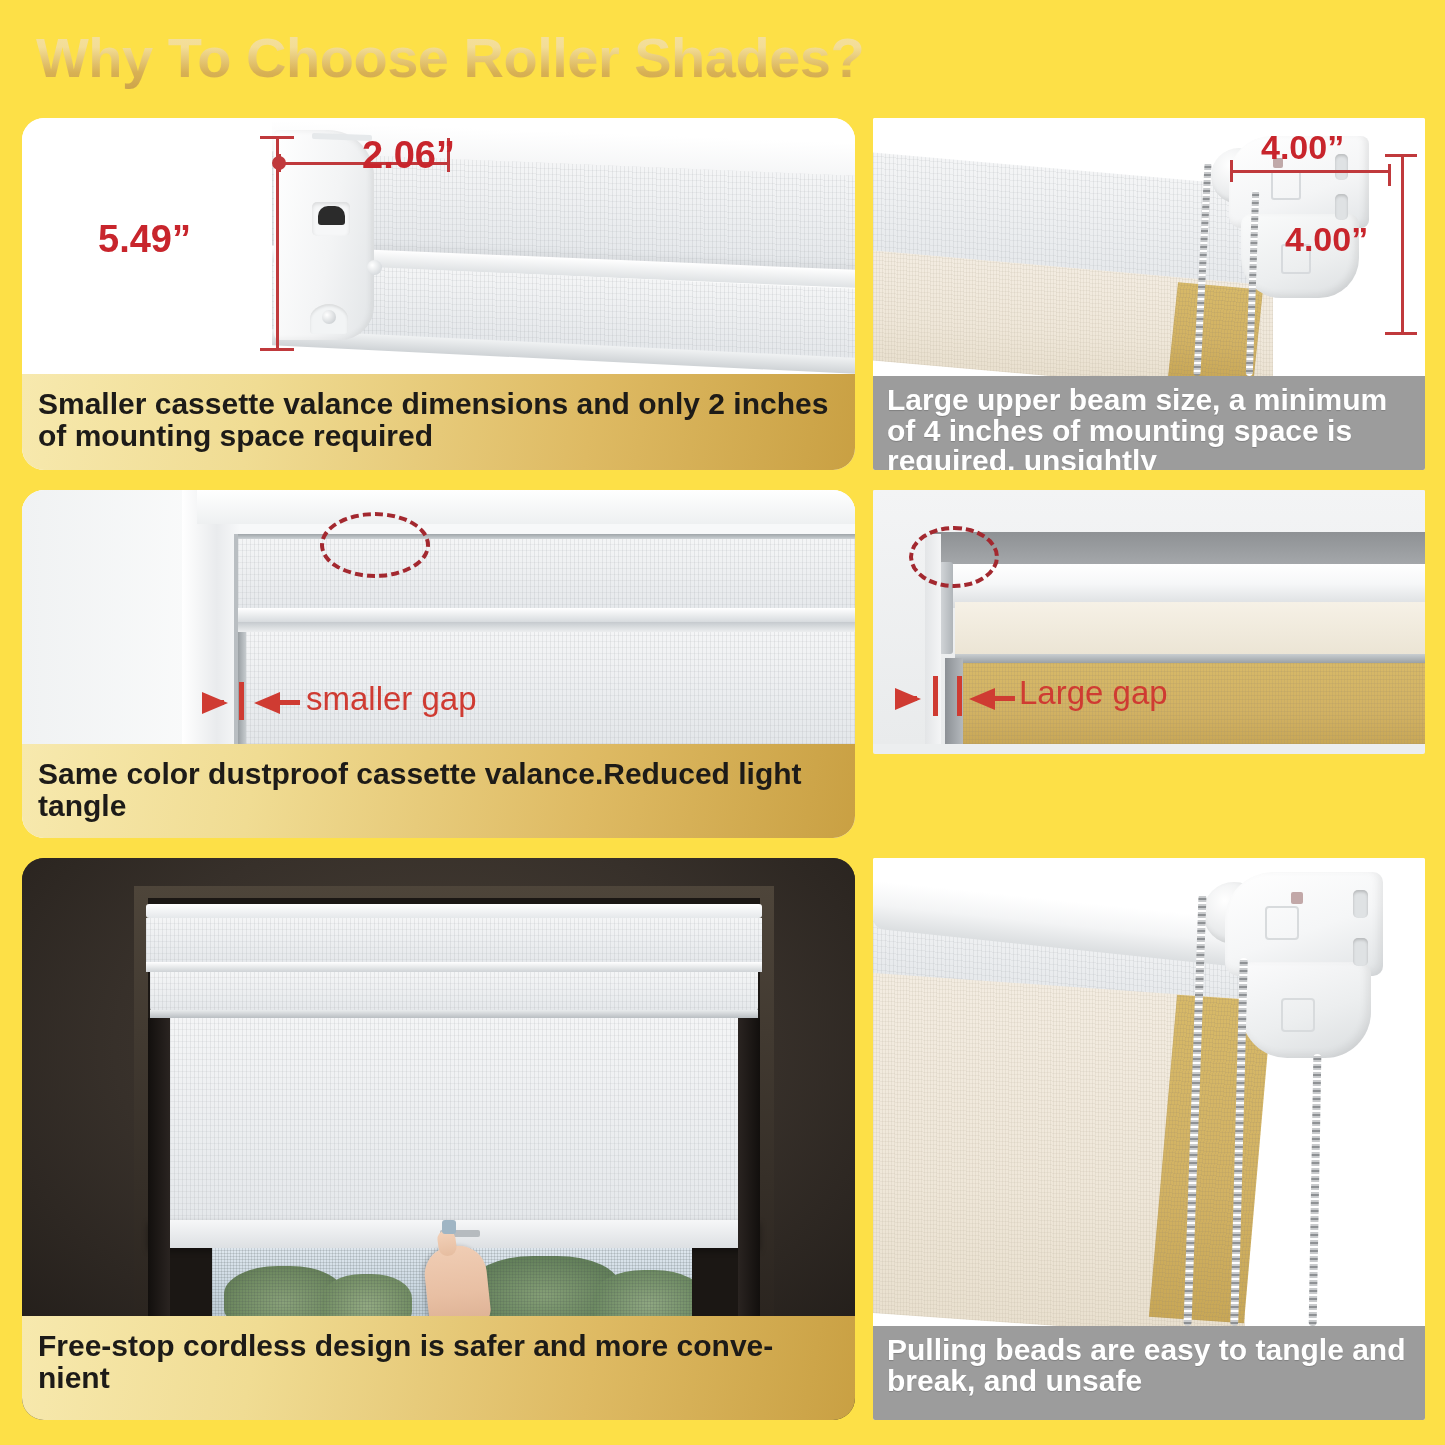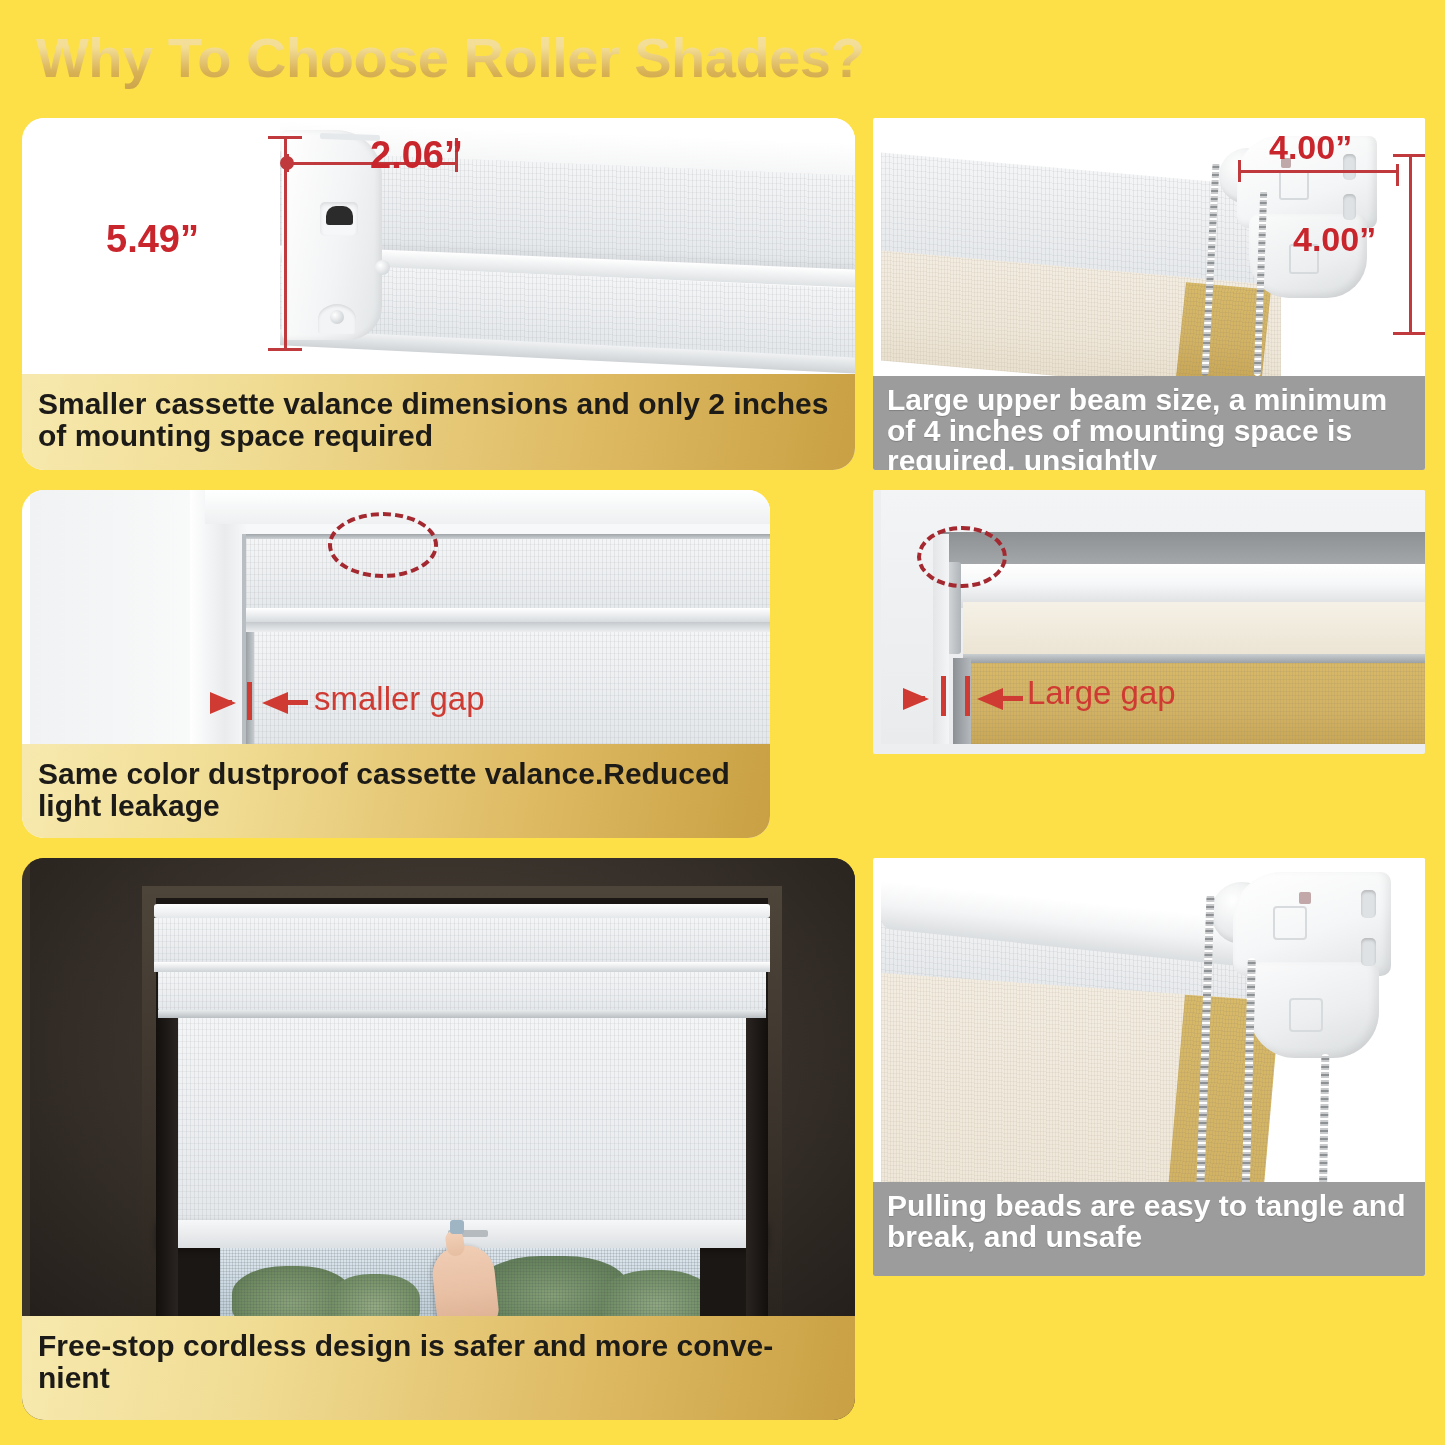--- a/index.html
+++ b/index.html
@@ -15,21 +15,21 @@
     -webkit-background-clip:text;background-clip:text;color:transparent;
     -webkit-text-fill-color:transparent;
     text-shadow:none;white-space:nowrap;
   }
 
   
   .panel{position:absolute;overflow:hidden;}
   .panel.left{border-radius:22px;}
   .panel.right{border-radius:2px;}
 
-  .photo{position:absolute;left:8px;top:0;right:0;overflow:hidden;background:#fff;}
+  .photo{position:absolute;left:0;top:0;right:0;overflow:hidden;background:#fff;}
 
   
   .cap{position:absolute;left:0;right:0;bottom:0;box-sizing:border-box;}
   .cap.gold{
     background:linear-gradient(100deg,#f7e9ae 0%,#f0dc93 28%,#deba63 68%,#c9a043 100%);
     padding:14px 16px 18px 16px;
     color:#1d1b18;font-weight:bold;font-size:30px;line-height:1.06;
   }
   .cap.gray{
     background:#9c9c9c;padding:9px 14px 12px 14px;
@@ -142,21 +142,21 @@
 
       <div class="dim-line" style="left:528px;top:36px;width:3px;height:180px;"></div>
       <div class="dim-line" style="left:512px;top:36px;width:32px;height:3px;"></div>
       <div class="dim-line" style="left:512px;top:214px;width:32px;height:3px;"></div>
       <div class="dim-label" style="left:412px;top:102px;font-size:34px;">4.00”</div>
     </div>
 
     <div class="cap gray" style="height:94px;">Large upper beam size, a minimum of 4 inches of mounting space is required, unsightly</div>
   </div>
 
-  <div class="panel left" style="left:22px;top:490px;width:748px;height:348px;background:#ffffff;">
+  <div class="panel left" style="left:22px;top:490px;width:833px;height:348px;background:#ffffff;">
 
     <div class="photo" style="height:254px;background:#f7f8f9;">
 
       <div style="position:absolute;left:0;top:0;width:190px;height:254px;background:linear-gradient(90deg,#f0f2f3,#fafbfb);"></div>
       <div style="position:absolute;left:160px;top:0;width:58px;height:254px;background:linear-gradient(90deg,#ffffff,#e9ebed 60%,#f7f8f9);"></div>
       <div style="position:absolute;left:175px;top:0;width:658px;height:34px;background:linear-gradient(180deg,#ffffff,#eef0f1);"></div>
 
       <div style="position:absolute;left:212px;top:44px;width:4px;height:210px;background:#b9bec2;"></div>
 
       <div style="position:absolute;left:216px;top:44px;width:617px;height:5px;background:linear-gradient(180deg,#9fa5a9,#cdd2d5);"></div>
@@ -172,21 +172,21 @@
       <div class="ellipse-dash" style="left:298px;top:22px;width:102px;height:58px;"></div>
 
       <div style="position:absolute;left:180px;top:202px;width:0;height:0;border-top:11px solid transparent;border-bottom:11px solid transparent;border-left:26px solid #cf3b32;"></div>
       <div style="position:absolute;left:180px;top:210px;width:22px;height:5px;background:#cf3b32;"></div>
       <div style="position:absolute;left:217px;top:192px;width:5px;height:38px;background:#cf3b32;"></div>
       <div style="position:absolute;left:232px;top:202px;width:0;height:0;border-top:11px solid transparent;border-bottom:11px solid transparent;border-right:26px solid #cf3b32;"></div>
       <div style="position:absolute;left:256px;top:210px;width:22px;height:5px;background:#cf3b32;"></div>
       <div class="ann" style="left:284px;top:190px;font-size:33px;">smaller gap</div>
     </div>
 
-    <div class="cap gold" style="height:94px;">Same color dustproof cassette valance.Reduced light leakage</div>
+    <div class="cap gold" style="height:94px;">Same color dustproof cassette valance.Reduced light tangle</div>
   </div>
 
   <div class="panel right" style="left:873px;top:490px;width:552px;height:264px;background:#eceeef;">
 
     <div class="photo" style="height:254px;background:#eceeef;">
 
       <div style="position:absolute;left:0;top:0;width:552px;height:254px;background:linear-gradient(180deg,#f3f4f5,#e9ebec);"></div>
 
       <div style="position:absolute;left:58px;top:42px;width:494px;height:38px;background:linear-gradient(180deg,#8e9194,#a8abae);"></div>
 
@@ -250,21 +250,21 @@
 
       <div style="position:absolute;left:420px;top:362px;width:14px;height:14px;background:#9fb5c4;border-radius:3px;"></div>
 
       <div style="position:absolute;left:126px;top:160px;width:22px;height:308px;background:linear-gradient(90deg,#120f0d,#2a2421);"></div>
       <div style="position:absolute;left:716px;top:160px;width:22px;height:308px;background:linear-gradient(90deg,#2a2421,#120f0d);"></div>
     </div>
 
     <div class="cap gold" style="height:104px;">Free-stop cordless design is safer and more conve-nient</div>
   </div>
 
-  <div class="panel right" style="left:873px;top:858px;width:552px;height:418px;background:#ffffff;">
+  <div class="panel right" style="left:873px;top:858px;width:552px;height:562px;background:#ffffff;">
 
     <div class="photo" style="height:468px;background:#ffffff;">
 
       <div class="tex-white" style="position:absolute;left:0px;top:58px;width:380px;height:86px;transform:skewY(6deg);"></div>
 
       <div style="position:absolute;left:0px;top:42px;width:372px;height:48px;background:linear-gradient(180deg,#ffffff 0%,#f3f4f5 50%,#dbdee0 100%);transform:skewY(6deg);border-radius:0 0 10px 10px;"></div>
 
       <div class="tex-cream" style="position:absolute;left:0px;top:128px;width:372px;height:340px;transform:skewY(4deg);"></div>
 
       <div class="tex-beige" style="position:absolute;left:290px;top:140px;width:95px;height:322px;transform:skew(-5deg,4deg);"></div>

